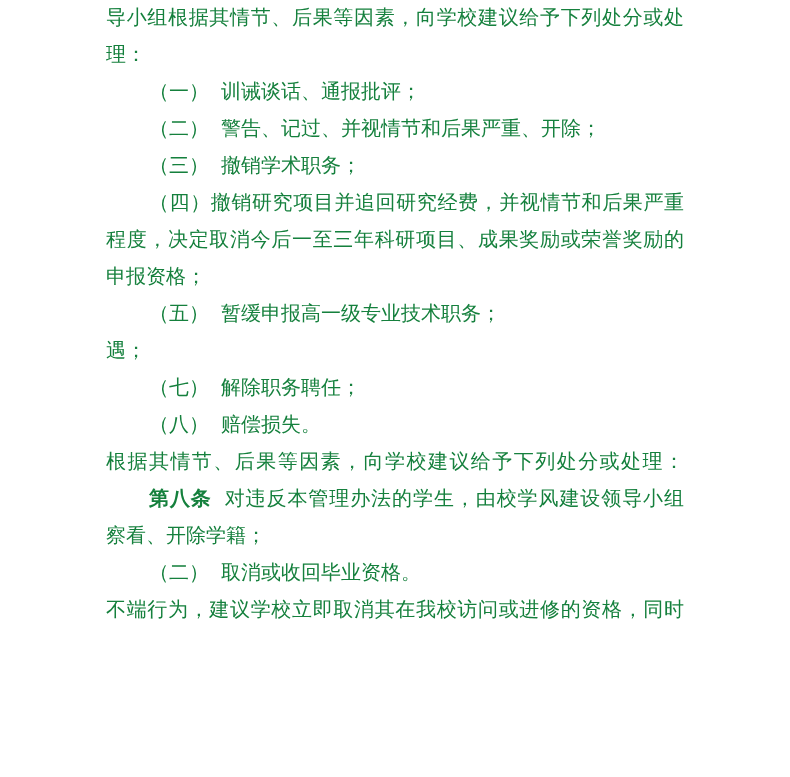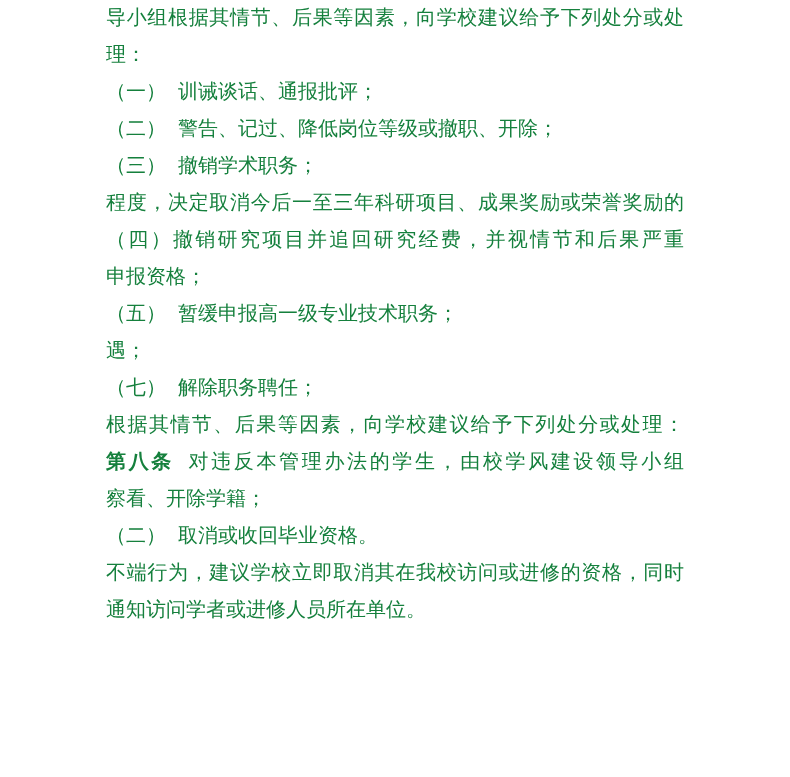--- a/index.html
+++ b/index.html
@@ -24,45 +24,46 @@
     font-size: 20px;
     color: #15803d;
   }
   .line {
     height: 37px;
     line-height: 37px;
     white-space: nowrap;
     text-align: left;
   }
   .line.indent {
+    margin-left: 43px;
   }
   .line.justify {
     white-space: normal;
     text-align: justify;
     text-align-last: justify;
   }
   .run { font-weight: normal; }
   .run.bold { font-weight: bold; }
 </style>
 </head>
 <body>
 
 <main class="page">
   <div class="doc-body" id="doc-body">
       <div class="line justify"><span class="run">导小组根据其情节、后果等因素，向学校建议给予下列处分或处</span></div>
       <div class="line"><span class="run">理：</span></div>
       <div class="line indent"><span class="run">（一） 训诫谈话、通报批评；</span></div>
-      <div class="line indent"><span class="run">（二） 警告、记过、降低岗位等级或撤职、开除；</span></div>
+      <div class="line indent"><span class="run">（二） 警告、记过、并视情节和后果严重、开除；</span></div>
       <div class="line indent"><span class="run">（三） 撤销学术职务；</span></div>
+      <div class="line indent justify"><span class="run">（四）撤销研究项目并追回研究经费，并视情节和后果严重</span></div>
       <div class="line justify"><span class="run">程度，决定取消今后一至三年科研项目、成果奖励或荣誉奖励的</span></div>
-      <div class="line indent justify"><span class="run">（四）撤销研究项目并追回研究经费，并视情节和后果严重</span></div>
       <div class="line"><span class="run">申报资格；</span></div>
       <div class="line indent"><span class="run">（五） 暂缓申报高一级专业技术职务；</span></div>
       <div class="line"><span class="run">遇；</span></div>
       <div class="line indent"><span class="run">（七） 解除职务聘任；</span></div>
+      <div class="line indent"><span class="run">（八） 赔偿损失。</span></div>
       <div class="line justify"><span class="run">根据其情节、后果等因素，向学校建议给予下列处分或处理：</span></div>
       <div class="line indent justify"><span class="run bold">第八条</span><span class="run"> 对违反本管理办法的学生，由校学风建设领导小组</span></div>
       <div class="line"><span class="run">察看、开除学籍；</span></div>
       <div class="line indent"><span class="run">（二） 取消或收回毕业资格。</span></div>
       <div class="line justify"><span class="run">不端行为，建议学校立即取消其在我校访问或进修的资格，同时</span></div>
-      <div class="line"><span class="run">通知访问学者或进修人员所在单位。</span></div>
     </div>
 </main>
 
 </body></html>

